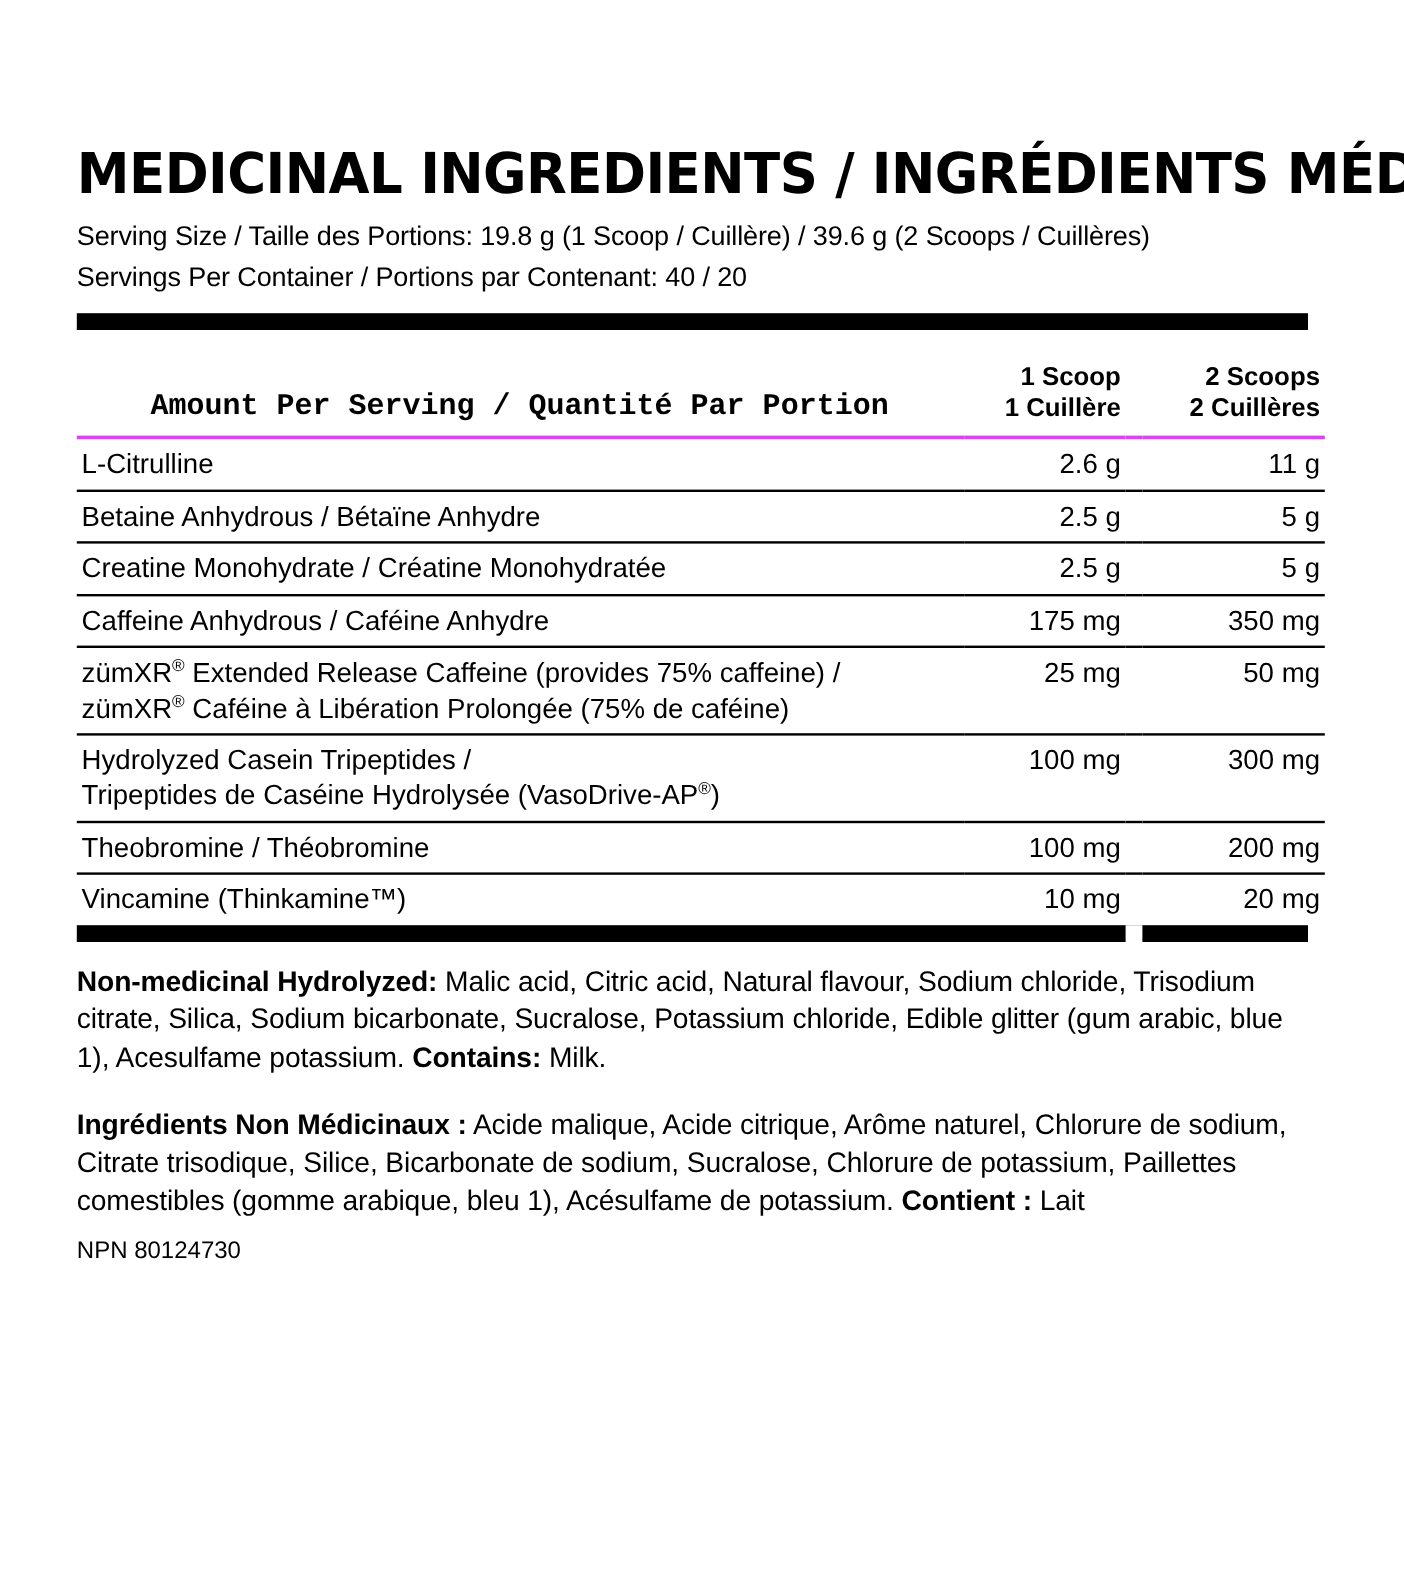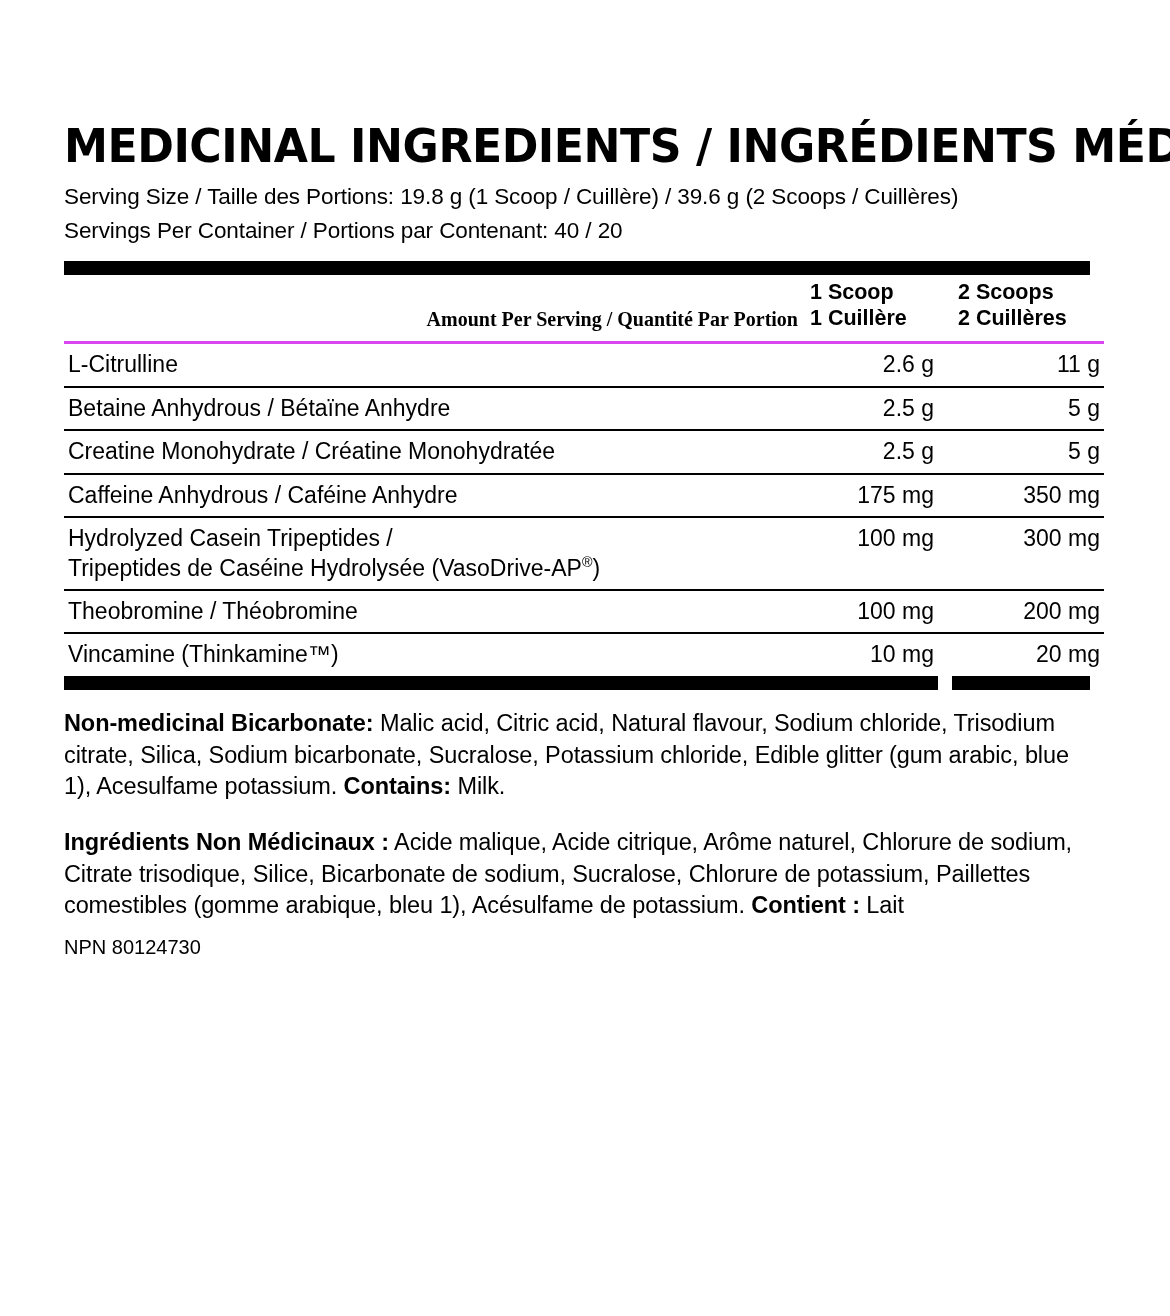--- a/index.html
+++ b/index.html
@@ -47,33 +47,33 @@
   table.nutri {
     width: 100%;
     border-collapse: collapse;
     table-layout: fixed;
   }
   table.nutri col.c1 { width: 740px; }
   table.nutri col.c2 { width: 134px; }
   table.nutri col.c3 { width: 152px; }
 
   th.hd-left {
-    text-align: right;
-    font-size: 20px;
+    text-align: center;
+    font-size: 25px;
     font-weight: bold;
     vertical-align: bottom;
     padding: 10px 6px 10px 4px;
-    font-family: Liberation Serif, serif;
+    font-family: Liberation Mono, monospace;
   }
   th.hd-col {
-    text-align: left;
+    text-align: right;
     font-size: 21.5px;
     font-weight: bold;
     vertical-align: bottom;
-    padding: 4px 4px 10px 6px;
+    padding: 26px 4px 10px 6px;
     line-height: 1.22;
     white-space: nowrap;
   }
   th.hd-col .l2 { display: block; }
   th.sep, td.sep {
     width: 14px;
     padding: 0;
   }
   tbody tr td {
     border-top: 2px solid #000;
@@ -172,20 +172,29 @@
           <td class="val v2">5 g</td>
         </tr>
         <tr>
           <td class="name">Caffeine Anhydrous / Caféine Anhydre</td>
           <td class="val">175 mg</td>
           <td class="sep"></td>
           <td class="val v2">350 mg</td>
         </tr>
         <tr class="row-split">
           <td class="name">
+            <span>zümXR<sup>®</sup> Extended Release Caffeine (provides 75% caffeine) /</span><br>
+            <span>zümXR<sup>®</sup> Caféine à Libération Prolongée (75% de caféine)</span>
+          </td>
+          <td class="val">25 mg</td>
+          <td class="sep"></td>
+          <td class="val v2">50 mg</td>
+        </tr>
+        <tr class="row-split">
+          <td class="name">
             <span>Hydrolyzed Casein Tripeptides /</span><br>
             <span>Tripeptides de Caséine Hydrolysée (VasoDrive-AP<sup>®</sup>)</span>
           </td>
           <td class="val">100 mg</td>
           <td class="sep"></td>
           <td class="val v2">300 mg</td>
         </tr>
         <tr>
           <td class="name">Theobromine / Théobromine</td>
           <td class="val">100 mg</td>
@@ -200,21 +209,21 @@
         </tr>
       </tbody>
     </table>
   </div>
 
   <div class="rule-thick-bottom">
     <div class="rule-gap" style="left:874px;"></div>
   </div>
 
   <div class="nonmed">
-    <b>Non-medicinal Bicarbonate:</b><span> Malic acid, Citric acid, Natural flavour, Sodium chloride, Trisodium citrate, Silica, Sodium bicarbonate, Sucralose, Potassium chloride, Edible glitter (gum arabic, blue 1), Acesulfame potassium. </span><b>Contains:</b><span> Milk.</span>
+    <b>Non-medicinal Hydrolyzed:</b><span> Malic acid, Citric acid, Natural flavour, Sodium chloride, Trisodium citrate, Silica, Sodium bicarbonate, Sucralose, Potassium chloride, Edible glitter (gum arabic, blue 1), Acesulfame potassium. </span><b>Contains:</b><span> Milk.</span>
   </div>
 
   <div class="nonmed" style="margin-top:24px;">
     <b>Ingrédients Non Médicinaux :</b><span> Acide malique, Acide citrique, Arôme naturel, Chlorure de sodium, Citrate trisodique, Silice, Bicarbonate de sodium, Sucralose, Chlorure de potassium, Paillettes comestibles (gomme arabique, bleu 1), Acésulfame de potassium. </span><b>Contient :</b><span> Lait</span>
   </div>
 
   <div class="npn">NPN 80124730</div>
 
 </div>
 

